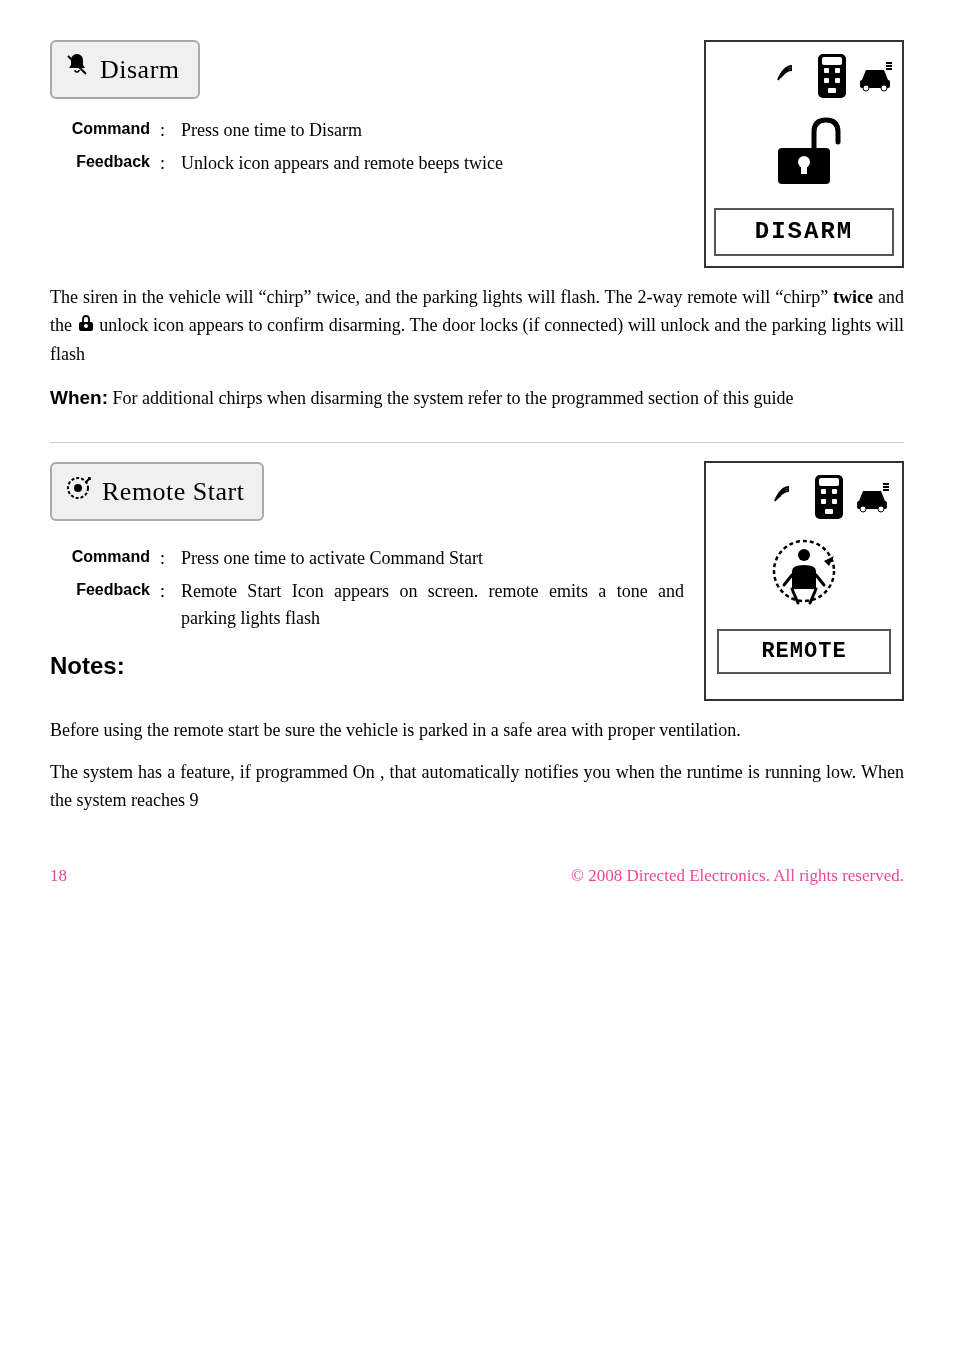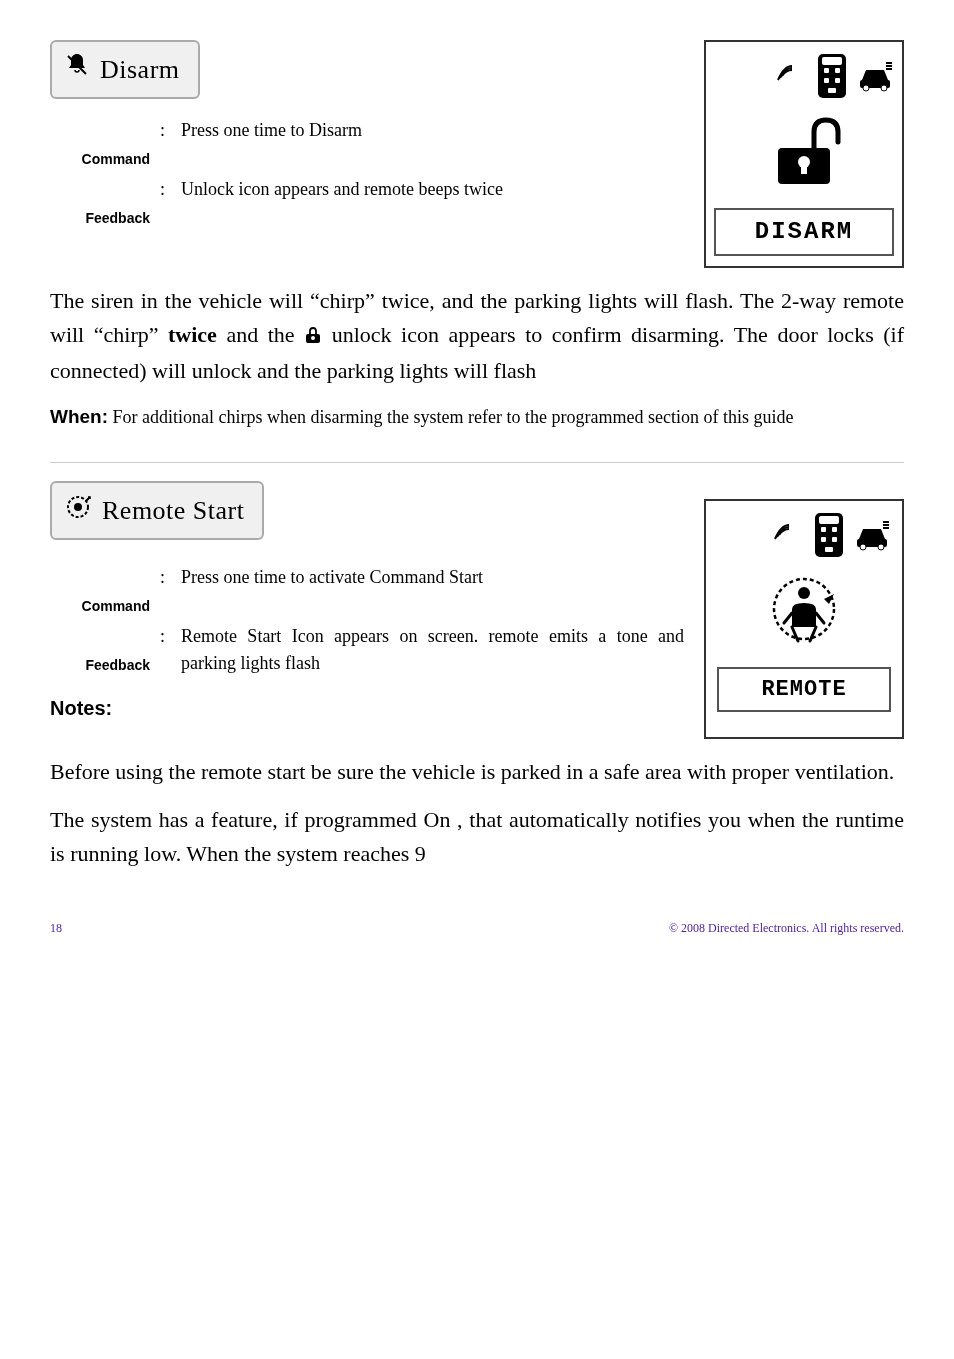--- a/index.html
+++ b/index.html
@@ -41,42 +41,41 @@
     .cmd-row {
       display: flex;
       gap: 10px;
       margin-bottom: 6px;
       align-items: flex-start;
     }
 
     .cmd-label {
       font-weight: bold;
       font-family: Arial, sans-serif;
-      font-size: 14px;
+      font-size: 16px;
       min-width: 100px;
       text-align: right;
       flex-shrink: 0;
-      margin-top: 32px;
     }
 
     .cmd-colon {
       flex-shrink: 0;
       margin-right: 6px;
     }
 
     .cmd-value {
       flex: 1;
       text-align: justify;
     }
 
     
     .desc-para {
       text-align: justify;
       margin-bottom: 14px;
-      font-size: 22px;
+      font-size: 18px;
       line-height: 1.55;
     }
 
     .note-para {
       text-align: justify;
       margin-bottom: 14px;
       font-size: 18px;
       line-height: 1.55;
     }
 
@@ -110,33 +109,33 @@
       background: #fff;
       width: 100%;
       text-align: center;
       font-weight: bold;
     }
 
     
     .notes-header {
       font-family: Arial, sans-serif;
       font-weight: bold;
-      font-size: 20px;
+      font-size: 24px;
       margin-bottom: 16px;
     }
 
     
     .page-footer {
       display: flex;
       justify-content: space-between;
       align-items: center;
       margin-top: 40px;
       padding-top: 8px;
-      font-size: 12px;
-      color: #4c1d95;
+      font-size: 17px;
+      color: #ec4899;
     }
 
     .divider {
       border: none;
       border-top: 1px solid #ccc;
       margin: 30px 0 18px 0;
     }
 
     
     .remote-start-section {
@@ -248,21 +247,21 @@
 
   <p class="note-para">
     <span class="note-label">When:</span>
     <span>For additional chirps when disarming the system refer to the programmed section of this guide</span>
   </p>
 </div>
 
 <hr class="divider">
 
 <div class="remote-start-section">
-  <div style="display:flex; align-items:flex-end; gap:20px; margin-bottom:16px;">
+  <div style="display:flex; align-items:center; gap:20px; margin-bottom:16px;">
     <div style="flex:1;">
       
       <div class="section-header" style="margin-bottom:24px;">
         <span>
           <svg width="28" height="28" viewBox="0 0 28 28" fill="none">
 
             <circle cx="14" cy="14" r="10" stroke="#000" stroke-width="2" stroke-dasharray="3 2" fill="none"></circle>
             <circle cx="14" cy="14" r="4" fill="#000"></circle>
             <path d="M22 8 L26 4" stroke="#000" stroke-width="2"></path>
             <path d="M24 4 L26 4 L26 6" stroke="#000" stroke-width="1.5" fill="none"></path>

